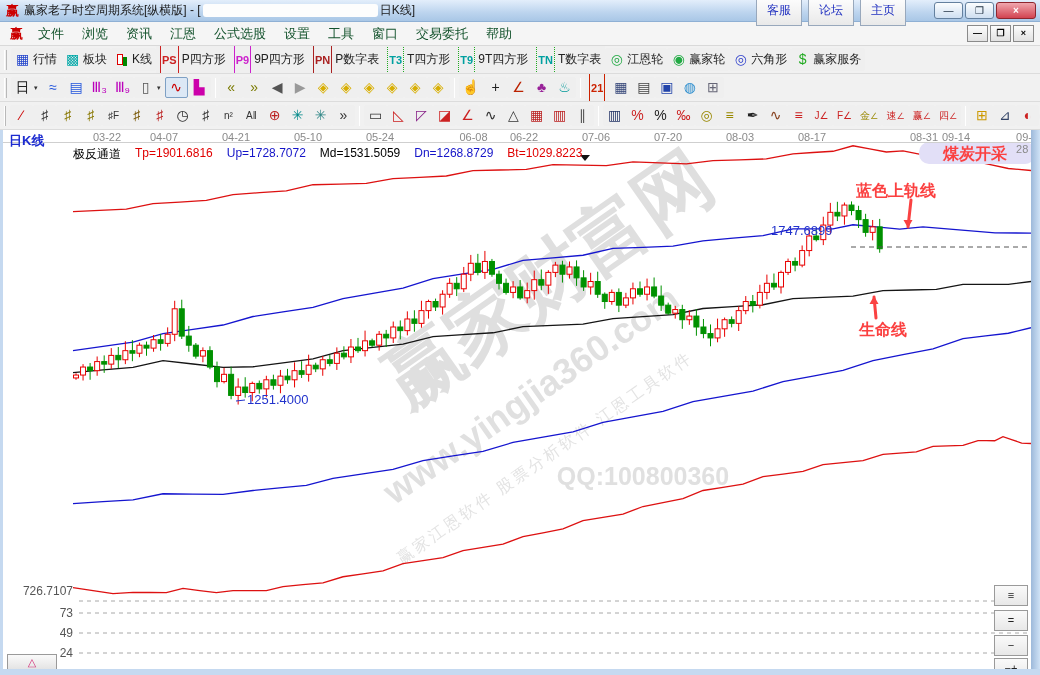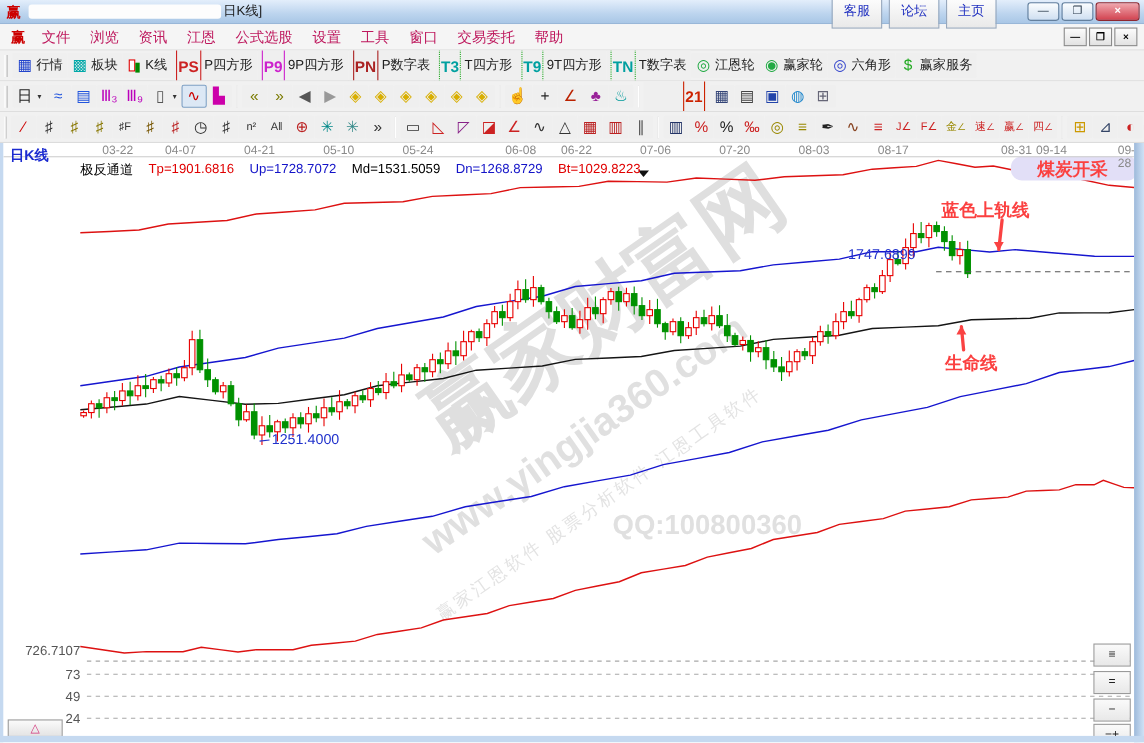--- a/index.html
+++ b/index.html
@@ -16,34 +16,34 @@
   .link-btn { min-width:46px; height:31px; font-size:12px; color:#2030c0;
     background:linear-gradient(#ffffff,#e9e9e9); border:1px solid #98a8bc; text-align:center; line-height:15px; padding:0 6px; }
   .win-btns { display:flex; gap:2px; margin-left:28px; }
   .win-btn { width:29px; height:17px; border:1px solid #64809e; border-radius:3px; font-size:10px; line-height:14px;
     text-align:center; background:linear-gradient(#fbfdfe,#cfdff1); color:#234; }
   .win-btn.close { width:40px; background:linear-gradient(#f0a7ae,#d24350); border-color:#8e262e; color:#fff; font-weight:bold; }
 
   
   .menubar { height:24px; display:flex; align-items:center; background:#f5f5f5; border-bottom:1px solid #d9d9d9; padding:0 4px; }
   .menu-logo { color:#c00; font-weight:bold; font-size:13px; margin:0 6px; }
-  .menu-item { padding:3px 9px; font-size:13px; color:#be185d; }
+  .menu-item { padding:3px 9px; font-size:13px; color:#14532d; }
   .mdi-btns { margin-left:auto; display:flex; gap:2px; margin-right:2px; }
   .mdi-btn { width:21px; height:17px; background:linear-gradient(#fcfcfc,#e2e2e2); border:1px solid #8a8a8a;
     font-size:9px; text-align:center; line-height:15px; font-weight:bold; }
 
   
   .toolbar { height:28px; display:flex; align-items:center; background:#f1f1f1; border-bottom:1px solid #dcdcdc; padding:0 2px; overflow:hidden; white-space:nowrap; }
   .grip { width:3px; height:20px; border-left:1px solid #fff; border-right:1px solid #b9b9b9; margin:0 4px 0 2px; }
   .sep { width:1px; height:20px; background:#c3c3c3; border-right:1px solid #fff; margin:0 4px; }
   .tbtn { display:inline-flex; align-items:center; gap:3px; padding:2px 3px; border:1px solid transparent; border-radius:2px; font-size:12px; color:#222; }
   .tbtn.active { border:1px solid #7ea0c4; background:#dcе8f5; background:#dce8f5; }
   .tbtn .g { display:inline-block; min-width:15px; text-align:center; font-size:14px; line-height:15px; }
   .tbtn .g.small { font-size:10px; }
-  .tbtn .badge { font-size:14px; font-weight:bold; border:1px solid; padding:18px 1px; line-height:10px; }
+  .tbtn .badge { font-size:11px; font-weight:bold; border:1px solid; padding:18px 1px; line-height:10px; }
   .tbtn .badge.dotted { border-style:dotted;text-align:center; }
   .tbtn .dd { font-size:7px; color:#333; margin-left:1px; }
   .cico { display:inline-block; position:relative; width:14px; height:14px; }
   .cico::before { content:""; position:absolute; left:2px; top:1px; width:4px; height:9px; border:1px solid #d00; background:#fff; }
   .cico::after { content:""; position:absolute; left:8px; top:4px; width:4px; height:9px; background:#080; }
 
   
   .chart-wrap { position:absolute; left:3px; top:130px; width:1028px; height:539px; background:#fff; overflow:hidden; }
   .frame-left  { position:absolute; left:0; top:130px; width:3px; height:545px; background:#c5d9f0; }
   .frame-right { position:absolute; right:0; top:130px; width:9px; height:545px; background:linear-gradient(90deg,#9db9da,#cfe2f6); }
@@ -61,20 +61,21 @@
     border:1px solid #9a9a9a; font-size:11px; text-align:center; line-height:19px; color:#222; }
   .delta-btn { position:absolute; left:4px; top:524px; width:50px; height:16px; background:linear-gradient(#fafafa,#e4e4e4);
     border:1px solid #9a9a9a; font-size:11px; color:#d3337a; text-align:center; line-height:14px; }
 </style>
 </head>
 <body>
 
 <div class="titlebar">
   <span class="app-logo">赢</span>
   <span class="title-text">
+    <span>赢家老子时空周期系统[纵横版] - [</span>
       <span class="redact"></span>
       <span>日K线]</span>
   </span>
   <span class="tb-links" id="title-links">
       <button class="link-btn">客服</button>
       <button class="link-btn">论坛</button>
       <button class="link-btn">主页</button>
     </span>
   <span class="win-btns" id="win-btns">
       <button class="win-btn">—</button>
@@ -229,21 +230,21 @@
       <span class="g" style="color: rgb(187, 34, 0);">∠</span>
     </button>
     <button class="tbtn">
       <span class="g" style="color: rgb(153, 34, 153);">♣</span>
     </button>
     <button class="tbtn">
       <span class="g" style="color: rgb(0, 153, 153);">♨</span>
     </button>
     <span class="sep"></span>
     <button class="tbtn">
-      <span class="badge" style="color: rgb(204, 34, 0); border-color: rgb(204, 34, 0); margin-left: 32px;">21</span>
+      <span class="badge" style="color: rgb(204, 34, 0); border-color: rgb(204, 34, 0);">21</span>
     </button>
     <button class="tbtn">
       <span class="g" style="color: rgb(51, 68, 119);">▦</span>
     </button>
     <button class="tbtn">
       <span class="g" style="color: rgb(68, 68, 68);">▤</span>
     </button>
     <button class="tbtn">
       <span class="g" style="color: rgb(34, 68, 170);">▣</span>
     </button>

